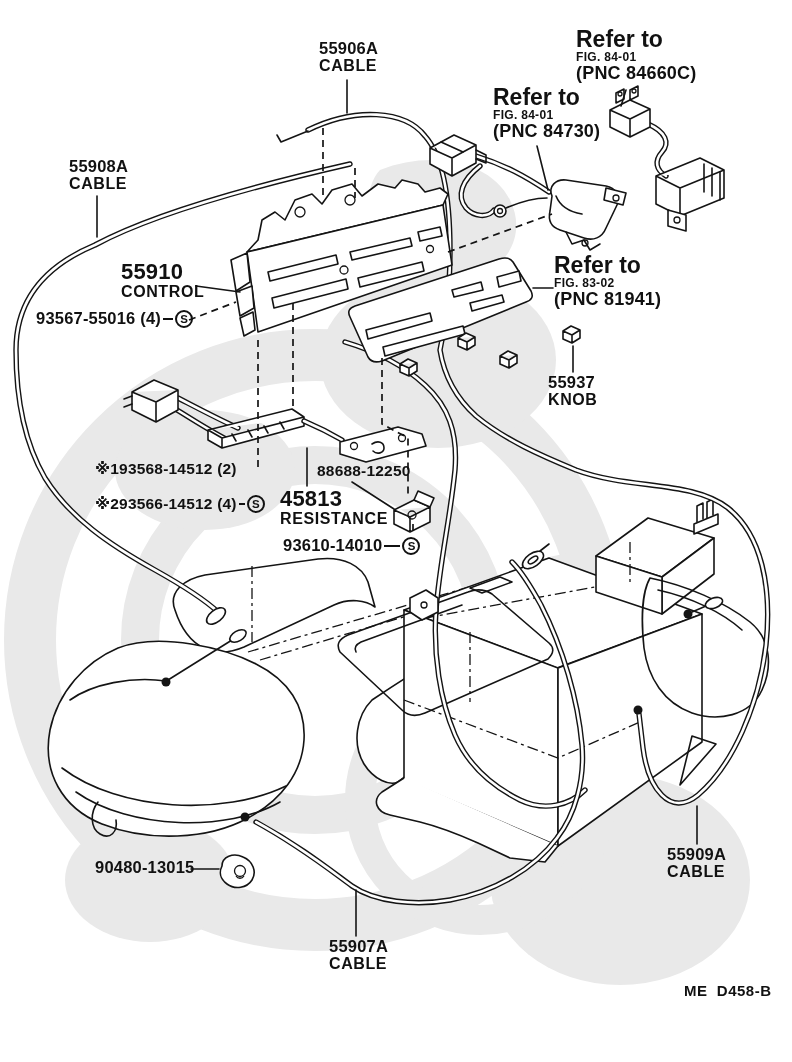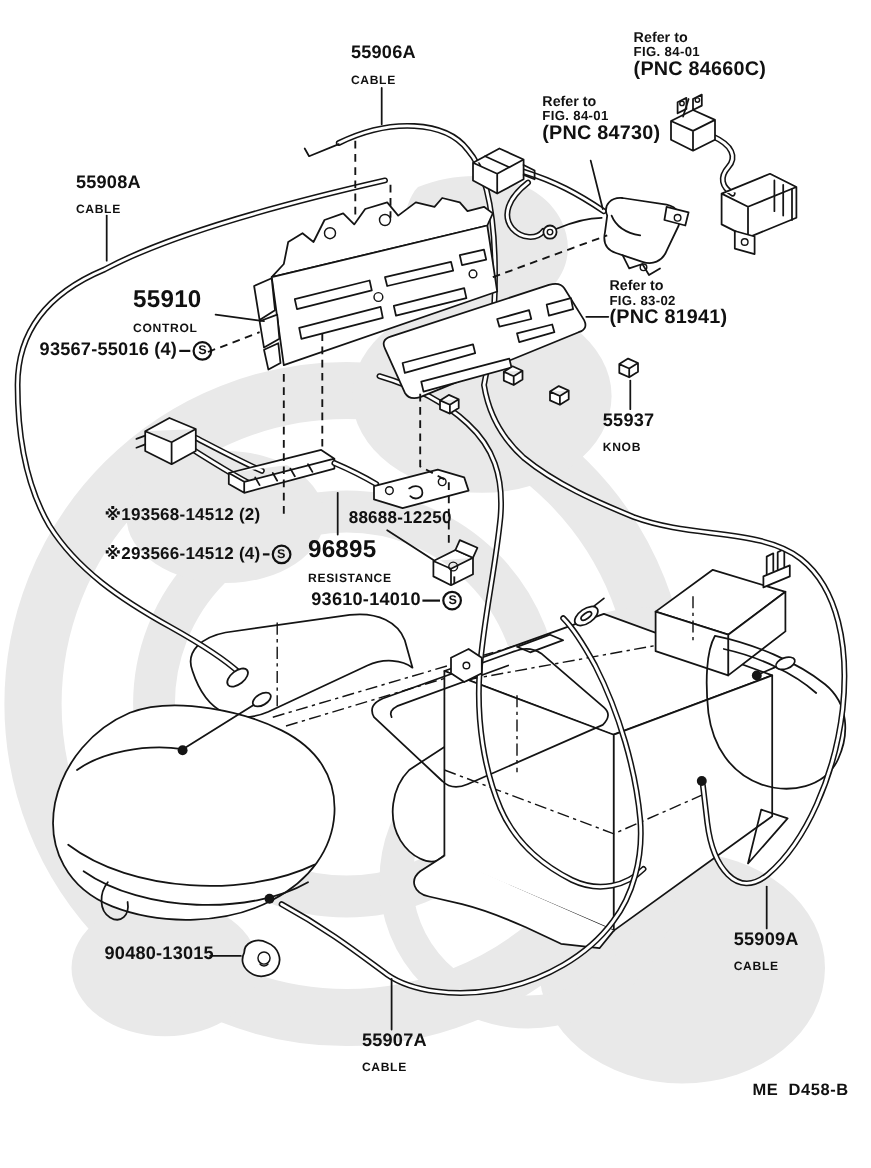--- a/index.html
+++ b/index.html
@@ -4,22 +4,22 @@
 <style>
   html,body{margin:0;padding:0;background:#fff;}
   #stage{
     position:relative;width:792px;height:1062px;background:#ffffff;overflow:hidden;
     font-family:"Liberation Sans","DejaVu Sans",sans-serif;color:#111;
   }
   #art{position:absolute;left:0;top:0;}
   .lbl{position:absolute;font-weight:700;line-height:1.05;white-space:nowrap;}
   .num{font-size:16.5px;letter-spacing:0.2px;}
   .num-lg{font-size:22px;}
-  .sub{font-size:11px;letter-spacing:0.6px;margin-top:11px;}
-  .refer .r1{font-size:13px;}
+  .sub{font-size:16px;letter-spacing:0.6px;margin-top:1px;}
+  .refer .r1{font-size:23px;}
   .refer .r2{font-size:12px;letter-spacing:0.3px;}
   .refer .r3{font-size:18px;letter-spacing:0.2px;}
   .row{display:flex;align-items:center;}
   .dashline{display:inline-block;height:0;border-top:2.2px solid #111;margin:0 2px;}
   .scircle{
     display:inline-flex;align-items:center;justify-content:center;
     width:14px;height:14px;border:2.6px solid #111;border-radius:50%;
     font-size:11.5px;font-weight:700;flex:0 0 auto;
   }
   .notes{white-space:pre;font-size:17px;border-bottom:3px solid #111;padding-bottom:5px;}
@@ -296,21 +296,21 @@
       <span class="dashline" style="width:6px"></span>
       <span class="scircle">S</span>
     </div>
   </div>
 
   <div class="lbl" style="left:317px;top:463px">
     <div class="num" style="font-size:15.5px">88688-12250</div>
   </div>
 
   <div class="lbl" style="left:280px;top:487px">
-    <div class="num num-lg">96895</div>
+    <div class="num num-lg">45813</div>
     <div class="sub">RESISTANCE</div>
   </div>
 
   <div class="lbl row" style="left:283px;top:537px">
     <span class="num">93610-14010</span>
     <span class="dashline" style="width:16px"></span>
     <span class="scircle">S</span>
   </div>
 
   <div class="lbl" style="left:95px;top:859px">

